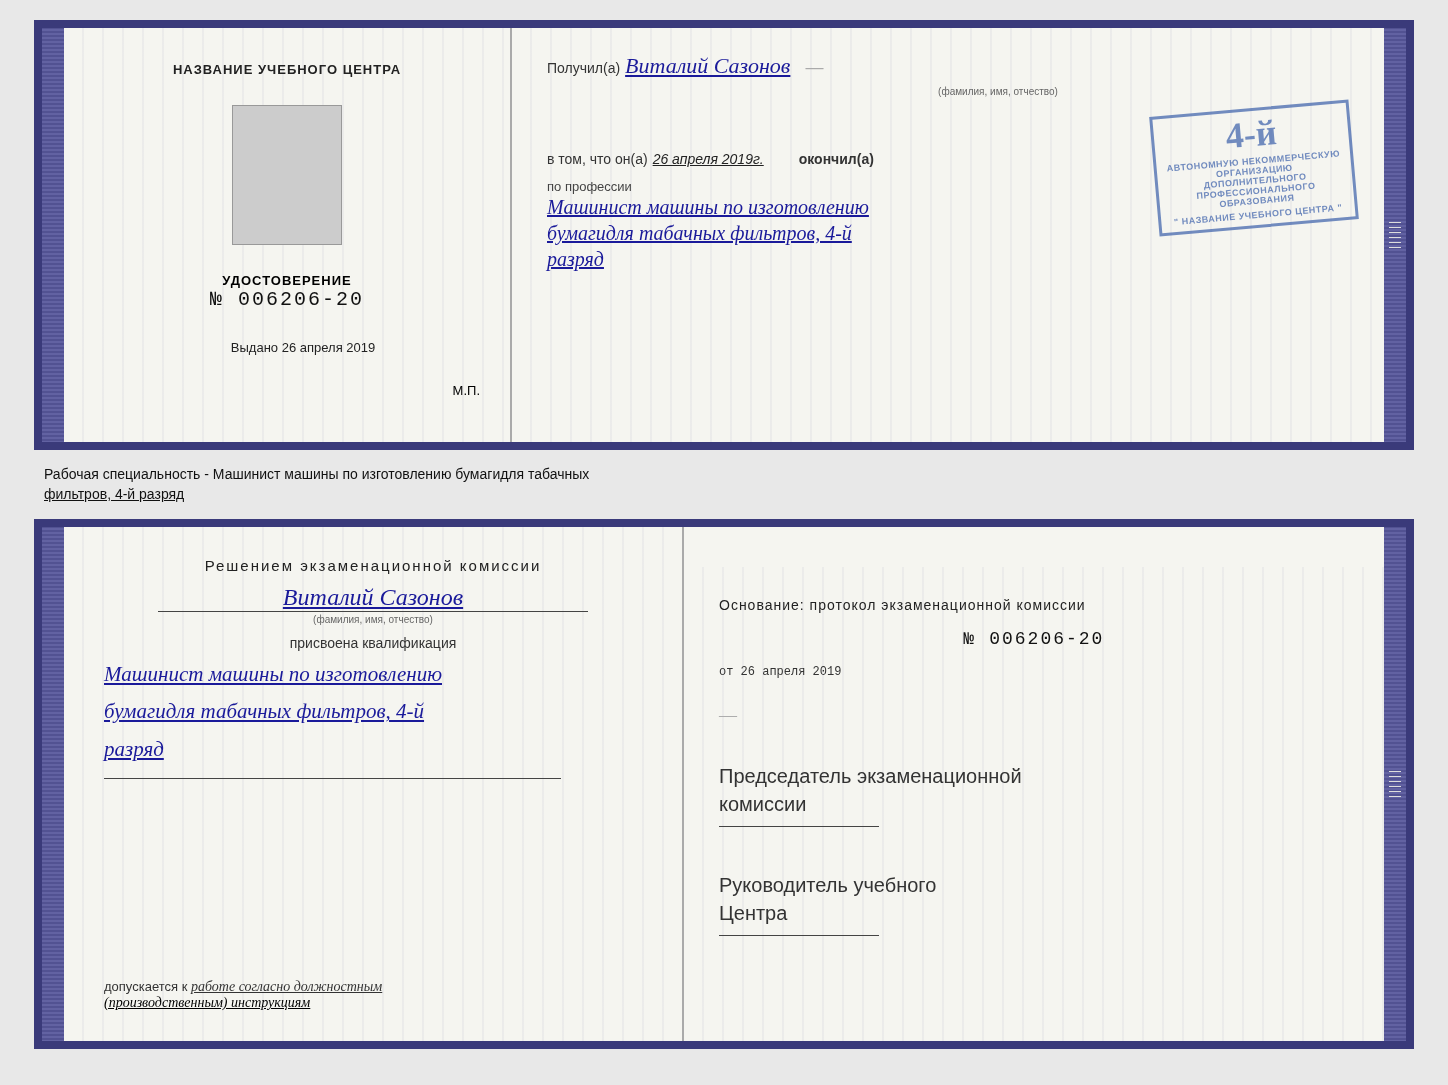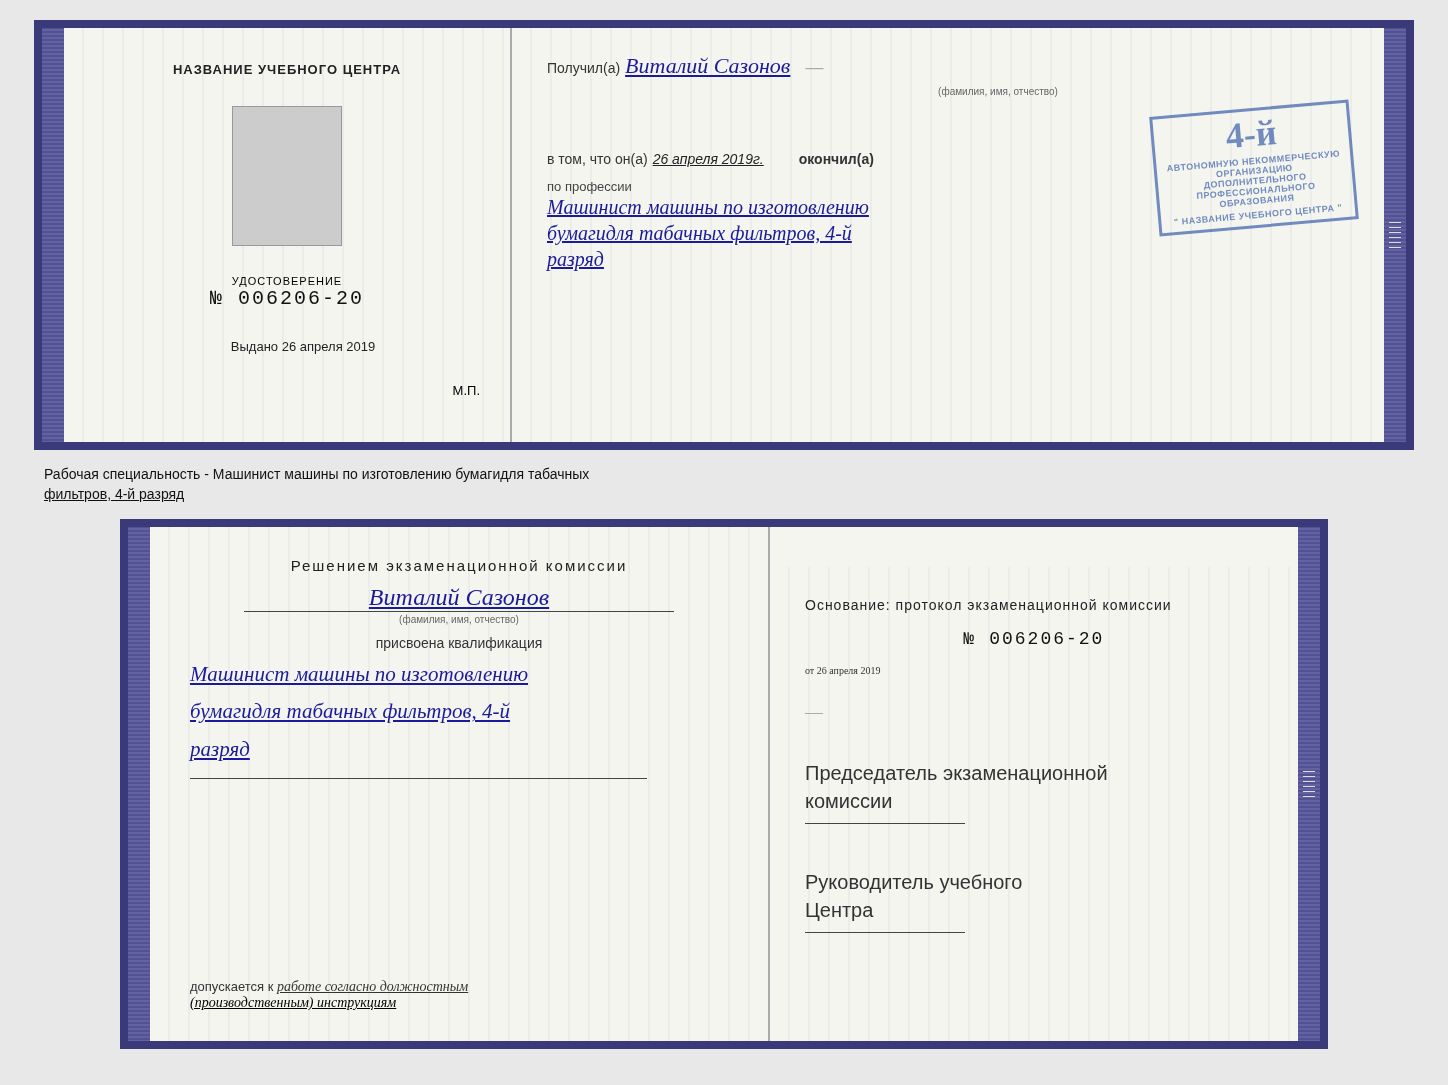--- a/index.html
+++ b/index.html
@@ -64,24 +64,24 @@
       height: 140px;
       background: #ccc;
       border: 1px solid #999;
     }
 
     .cert-number-block {
       text-align: center;
     }
 
     .cert-number-label {
-      font-size: 11px;
+      font-size: 13px;
       letter-spacing: 1px;
       font-family: Arial, sans-serif;
-      font-weight: normal;
+      font-weight: bold;
       text-transform: uppercase;
     }
 
     .cert-number-value {
       font-size: 20px;
       font-family: 'Courier New', monospace;
       color: #111;
       letter-spacing: 2px;
     }
 
@@ -236,21 +236,21 @@
       color: #111;
       line-height: 1.4;
     }
 
     .label-underline {
       text-decoration: underline;
     }
 
     
     .cert-bottom {
-      width: 1208px;
+      width: 1380px;
       height: 530px;
       background: #f5f5f0;
       border: 8px solid #3a3a7a;
       display: flex;
       position: relative;
       overflow: hidden;
     }
 
     .cert-bottom-left {
       width: 620px;
@@ -349,22 +349,22 @@
 
     .protocol-number {
       font-size: 18px;
       font-family: 'Courier New', monospace;
       color: #111;
       letter-spacing: 2px;
       text-align: center;
     }
 
     .protocol-date {
-      font-size: 10px;
-      font-family: Liberation Serif, serif;
+      font-size: 12px;
+      font-family: Liberation Mono, monospace;
       color: #333;
     }
 
     .role-label {
       font-size: 20px;
       font-family: Arial, sans-serif;
       color: #333;
       line-height: 1.4;
     }
 

